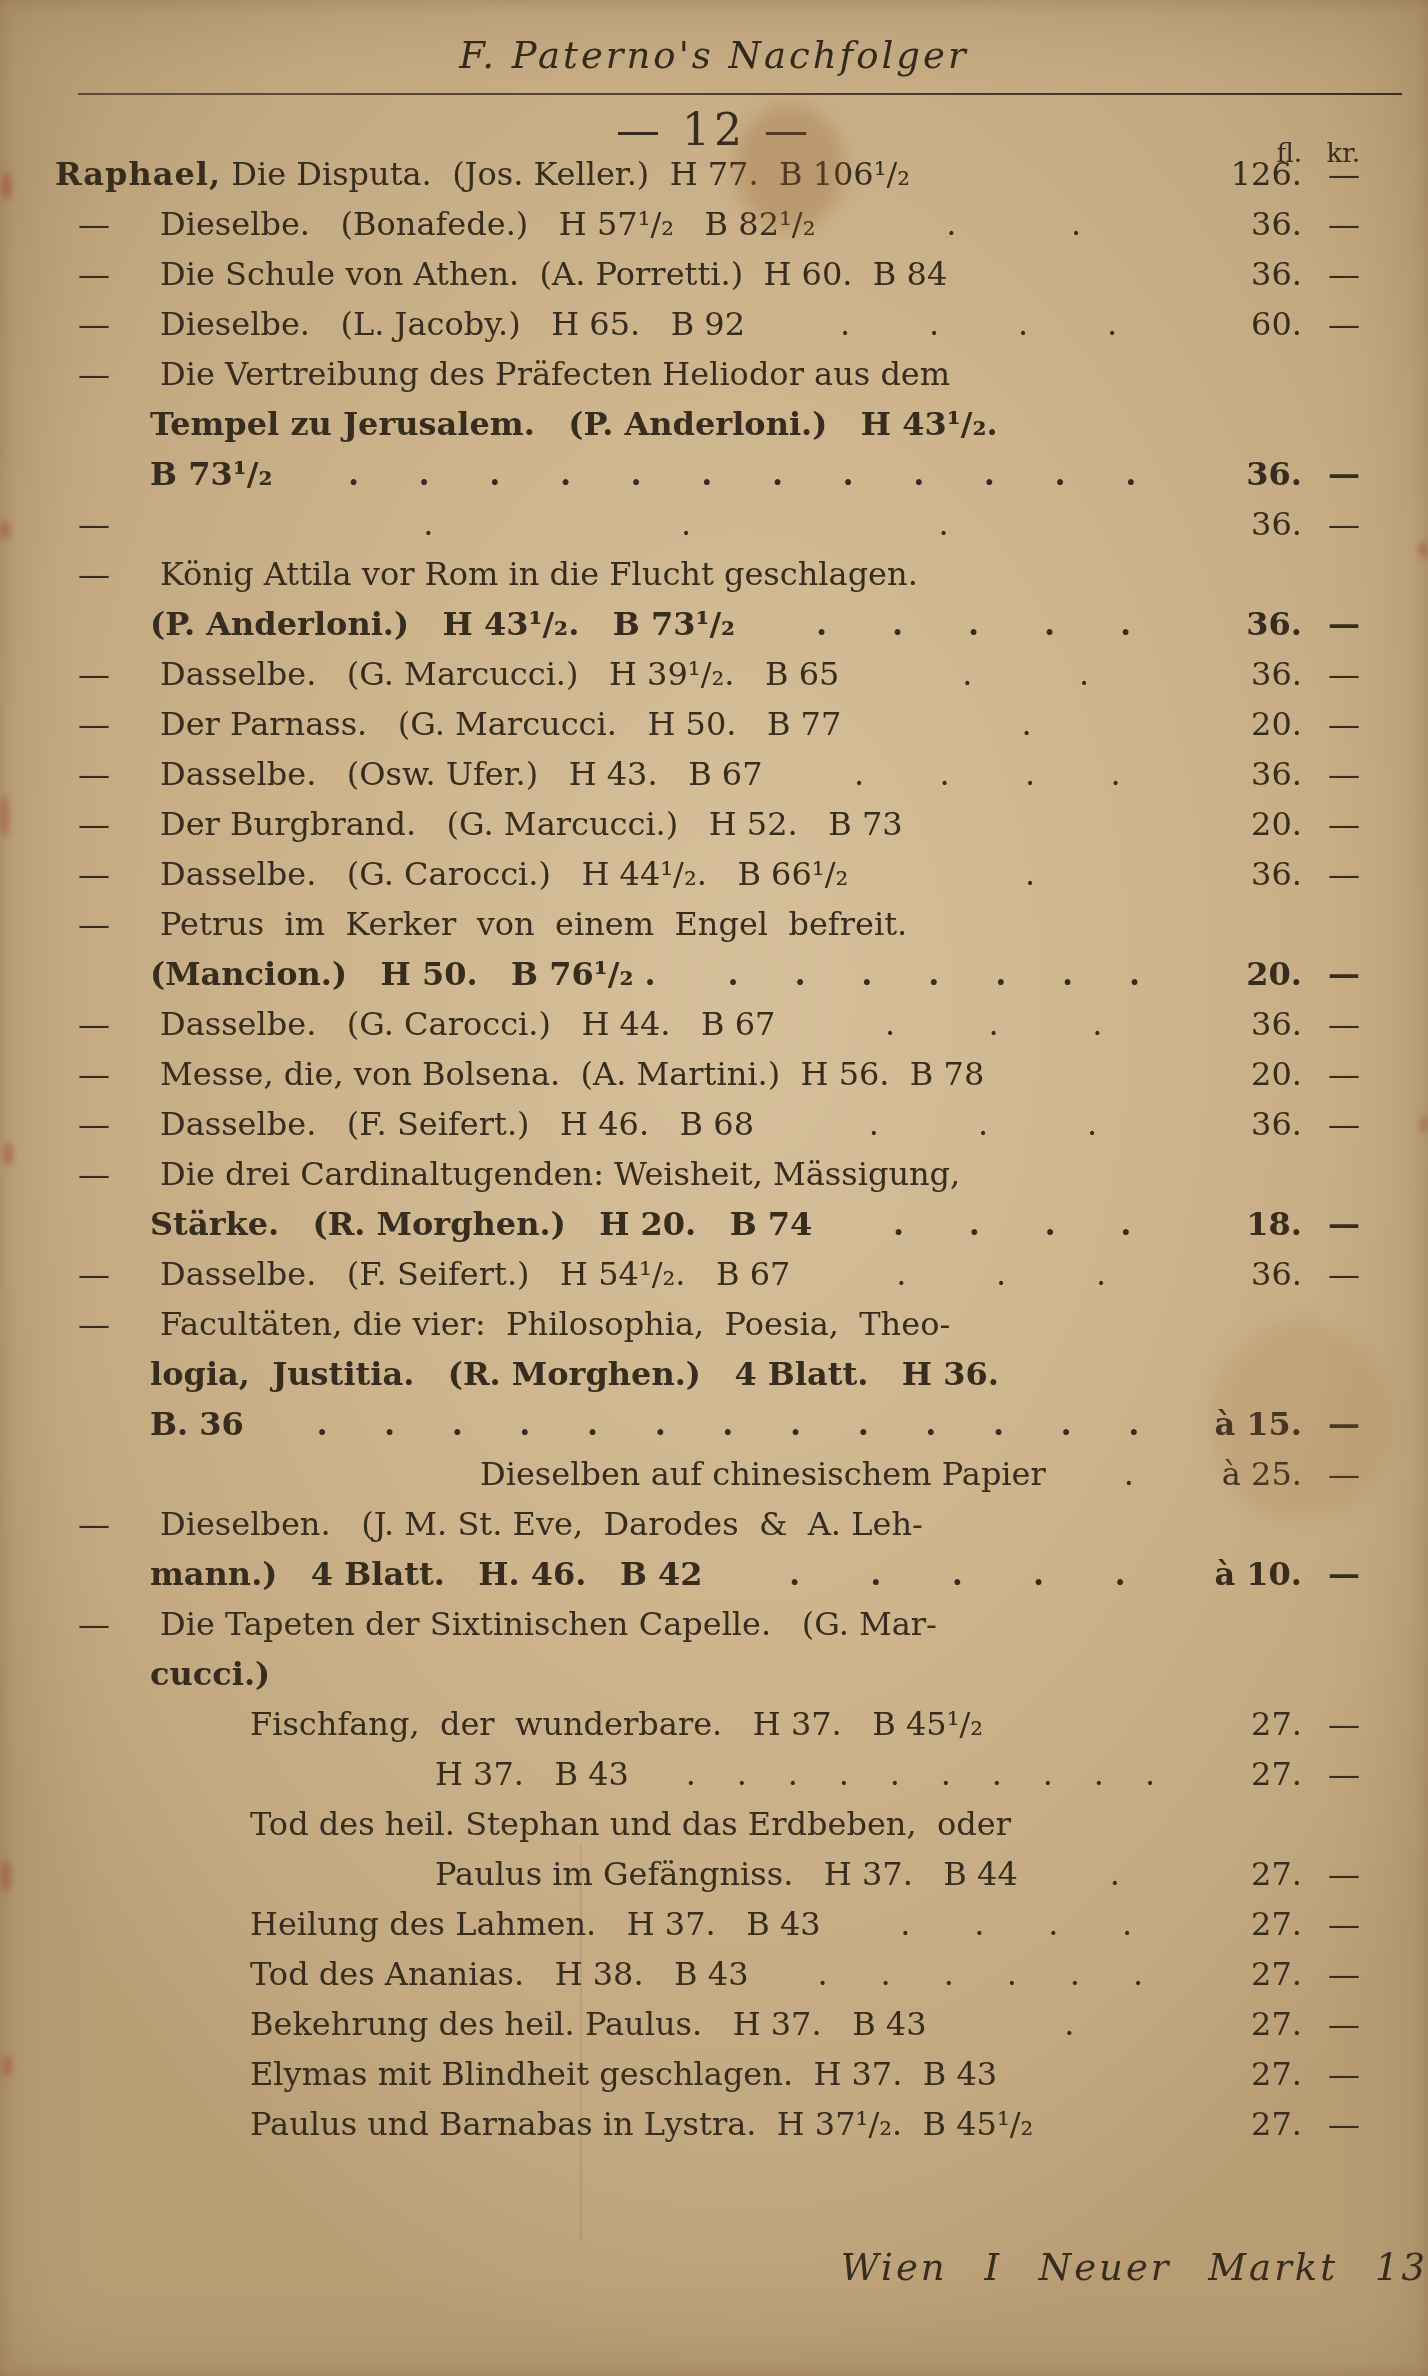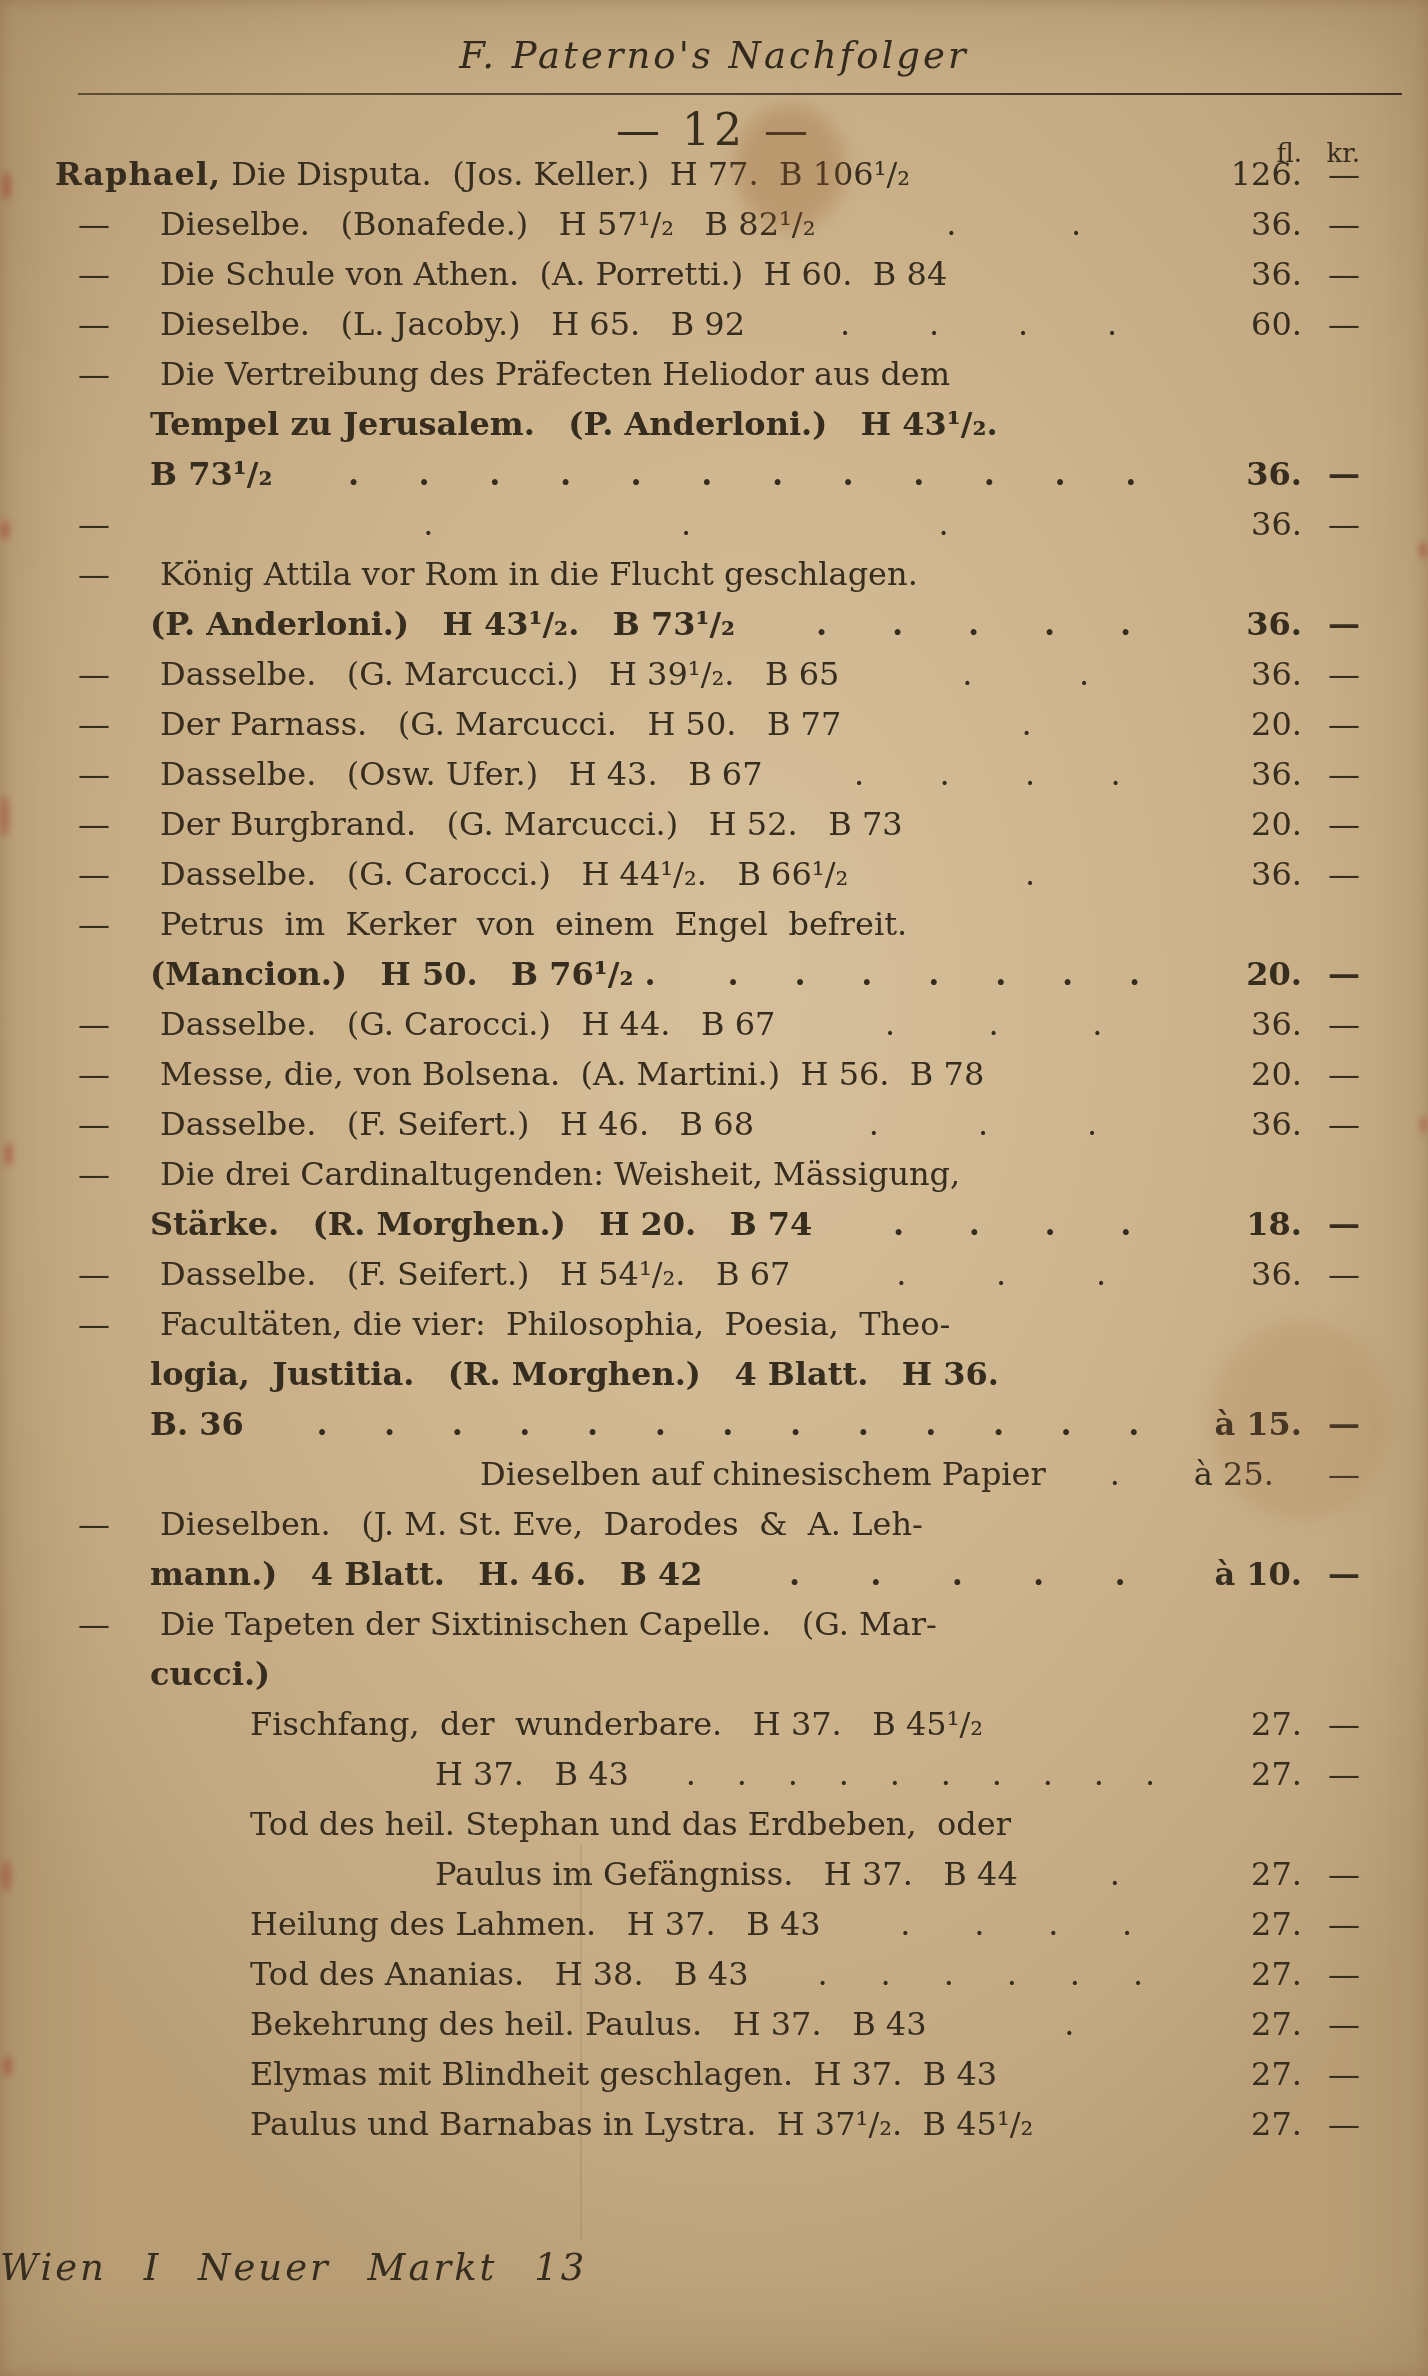--- a/index.html
+++ b/index.html
@@ -41,30 +41,30 @@
     display:flex; align-items:baseline;
     height:50px; font-size:32px;
     white-space:pre;
   }
   .line .text { white-space:pre; }
   .line b { font-weight:bold; letter-spacing:1px; }
   .dash-col { display:inline-block; width:82px; margin-left:23px; flex:none; }
   .line.cont   { padding-left:95px;font-weight:bold; }
   .line.sub    { padding-left:195px; }
   .line.deep   { padding-left:380px; }
-  .line.center { padding-left:425px;gap:28px; }
+  .line.center { padding-left:425px; }
   .leader {
     flex:1; display:flex; justify-content:space-evenly; align-items:baseline;
     padding:0 16px; overflow:hidden;
   }
   .fl { min-width:90px; text-align:right; flex:none; }
   .kr { width:58px; text-align:right; flex:none; }
   .footer {
     position:absolute; top:2246px; left:0; width:100%;
-    text-align:left; font-style:italic;
+    text-align:right; font-style:italic;
     font-size:37px; letter-spacing:3px; word-spacing:22px;
   }
   .mark { position:absolute; border-radius:50%; filter:blur(3px); pointer-events:none; }
   .stain { position:absolute; border-radius:50%; filter:blur(9px); pointer-events:none; }
   .crease { position:absolute; width:2px; background:rgba(90,70,50,.12); pointer-events:none; }
 </style>
 </head>
 <body>
 
 <div class="page">

